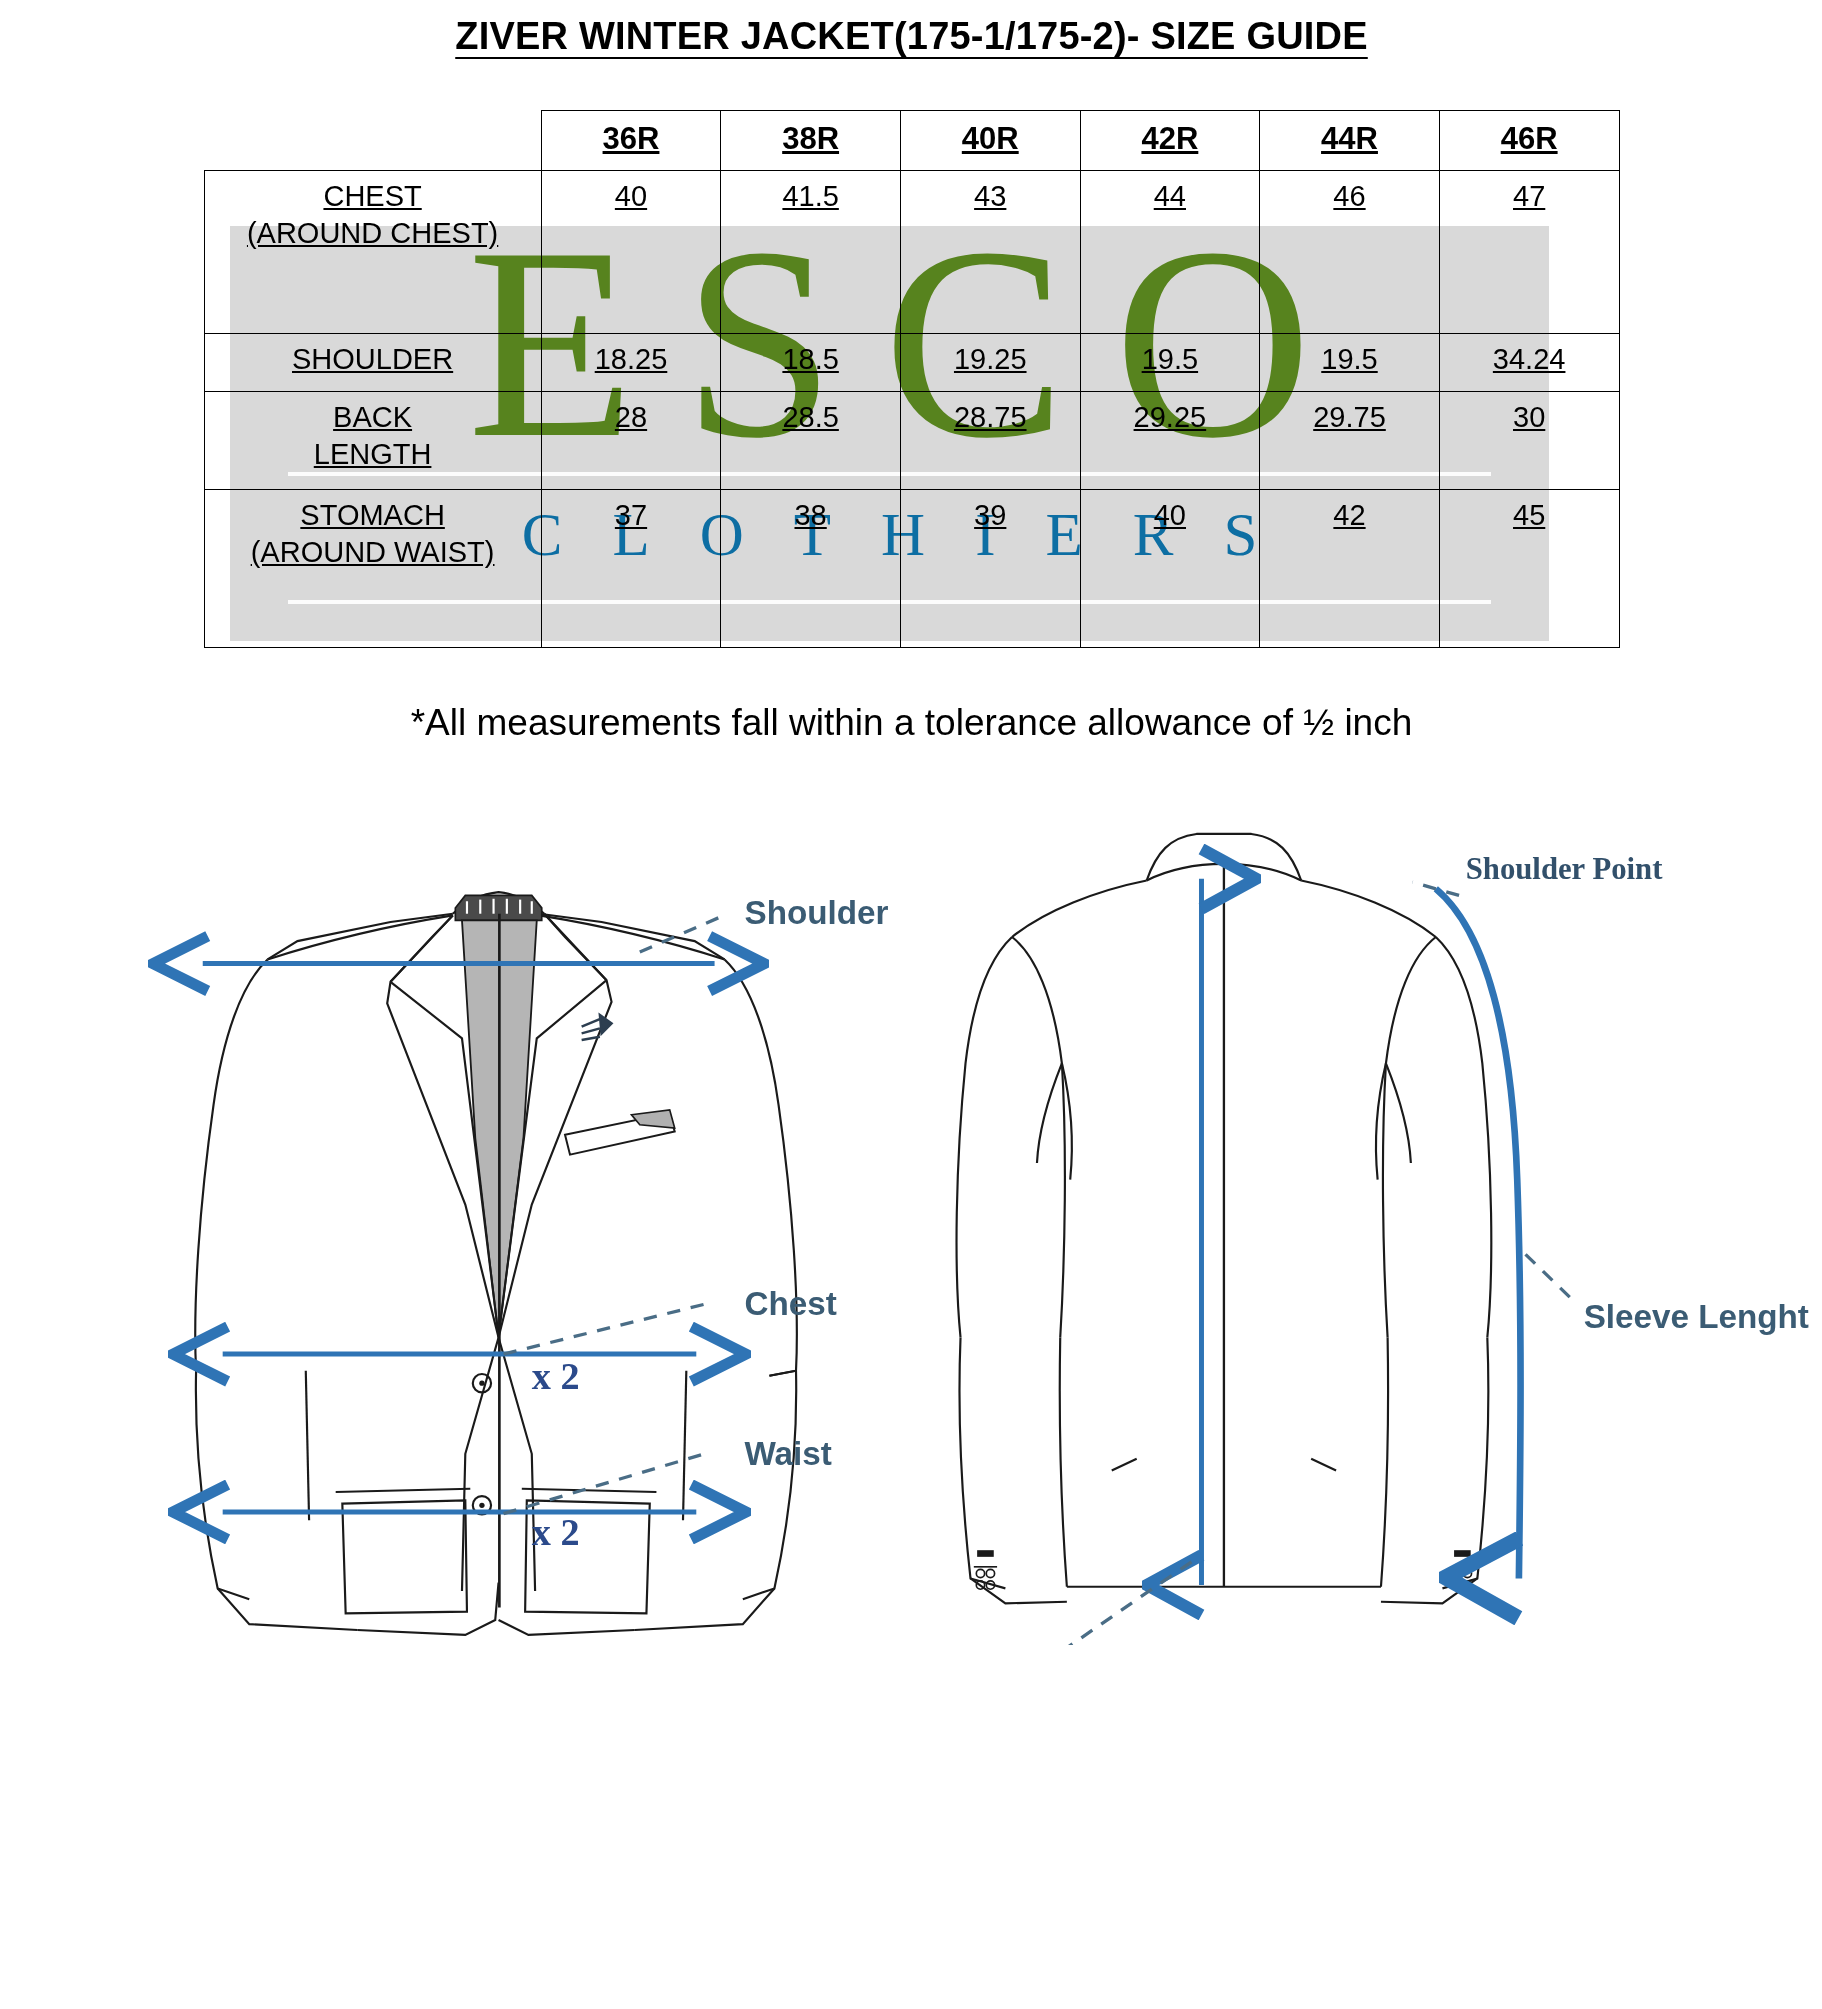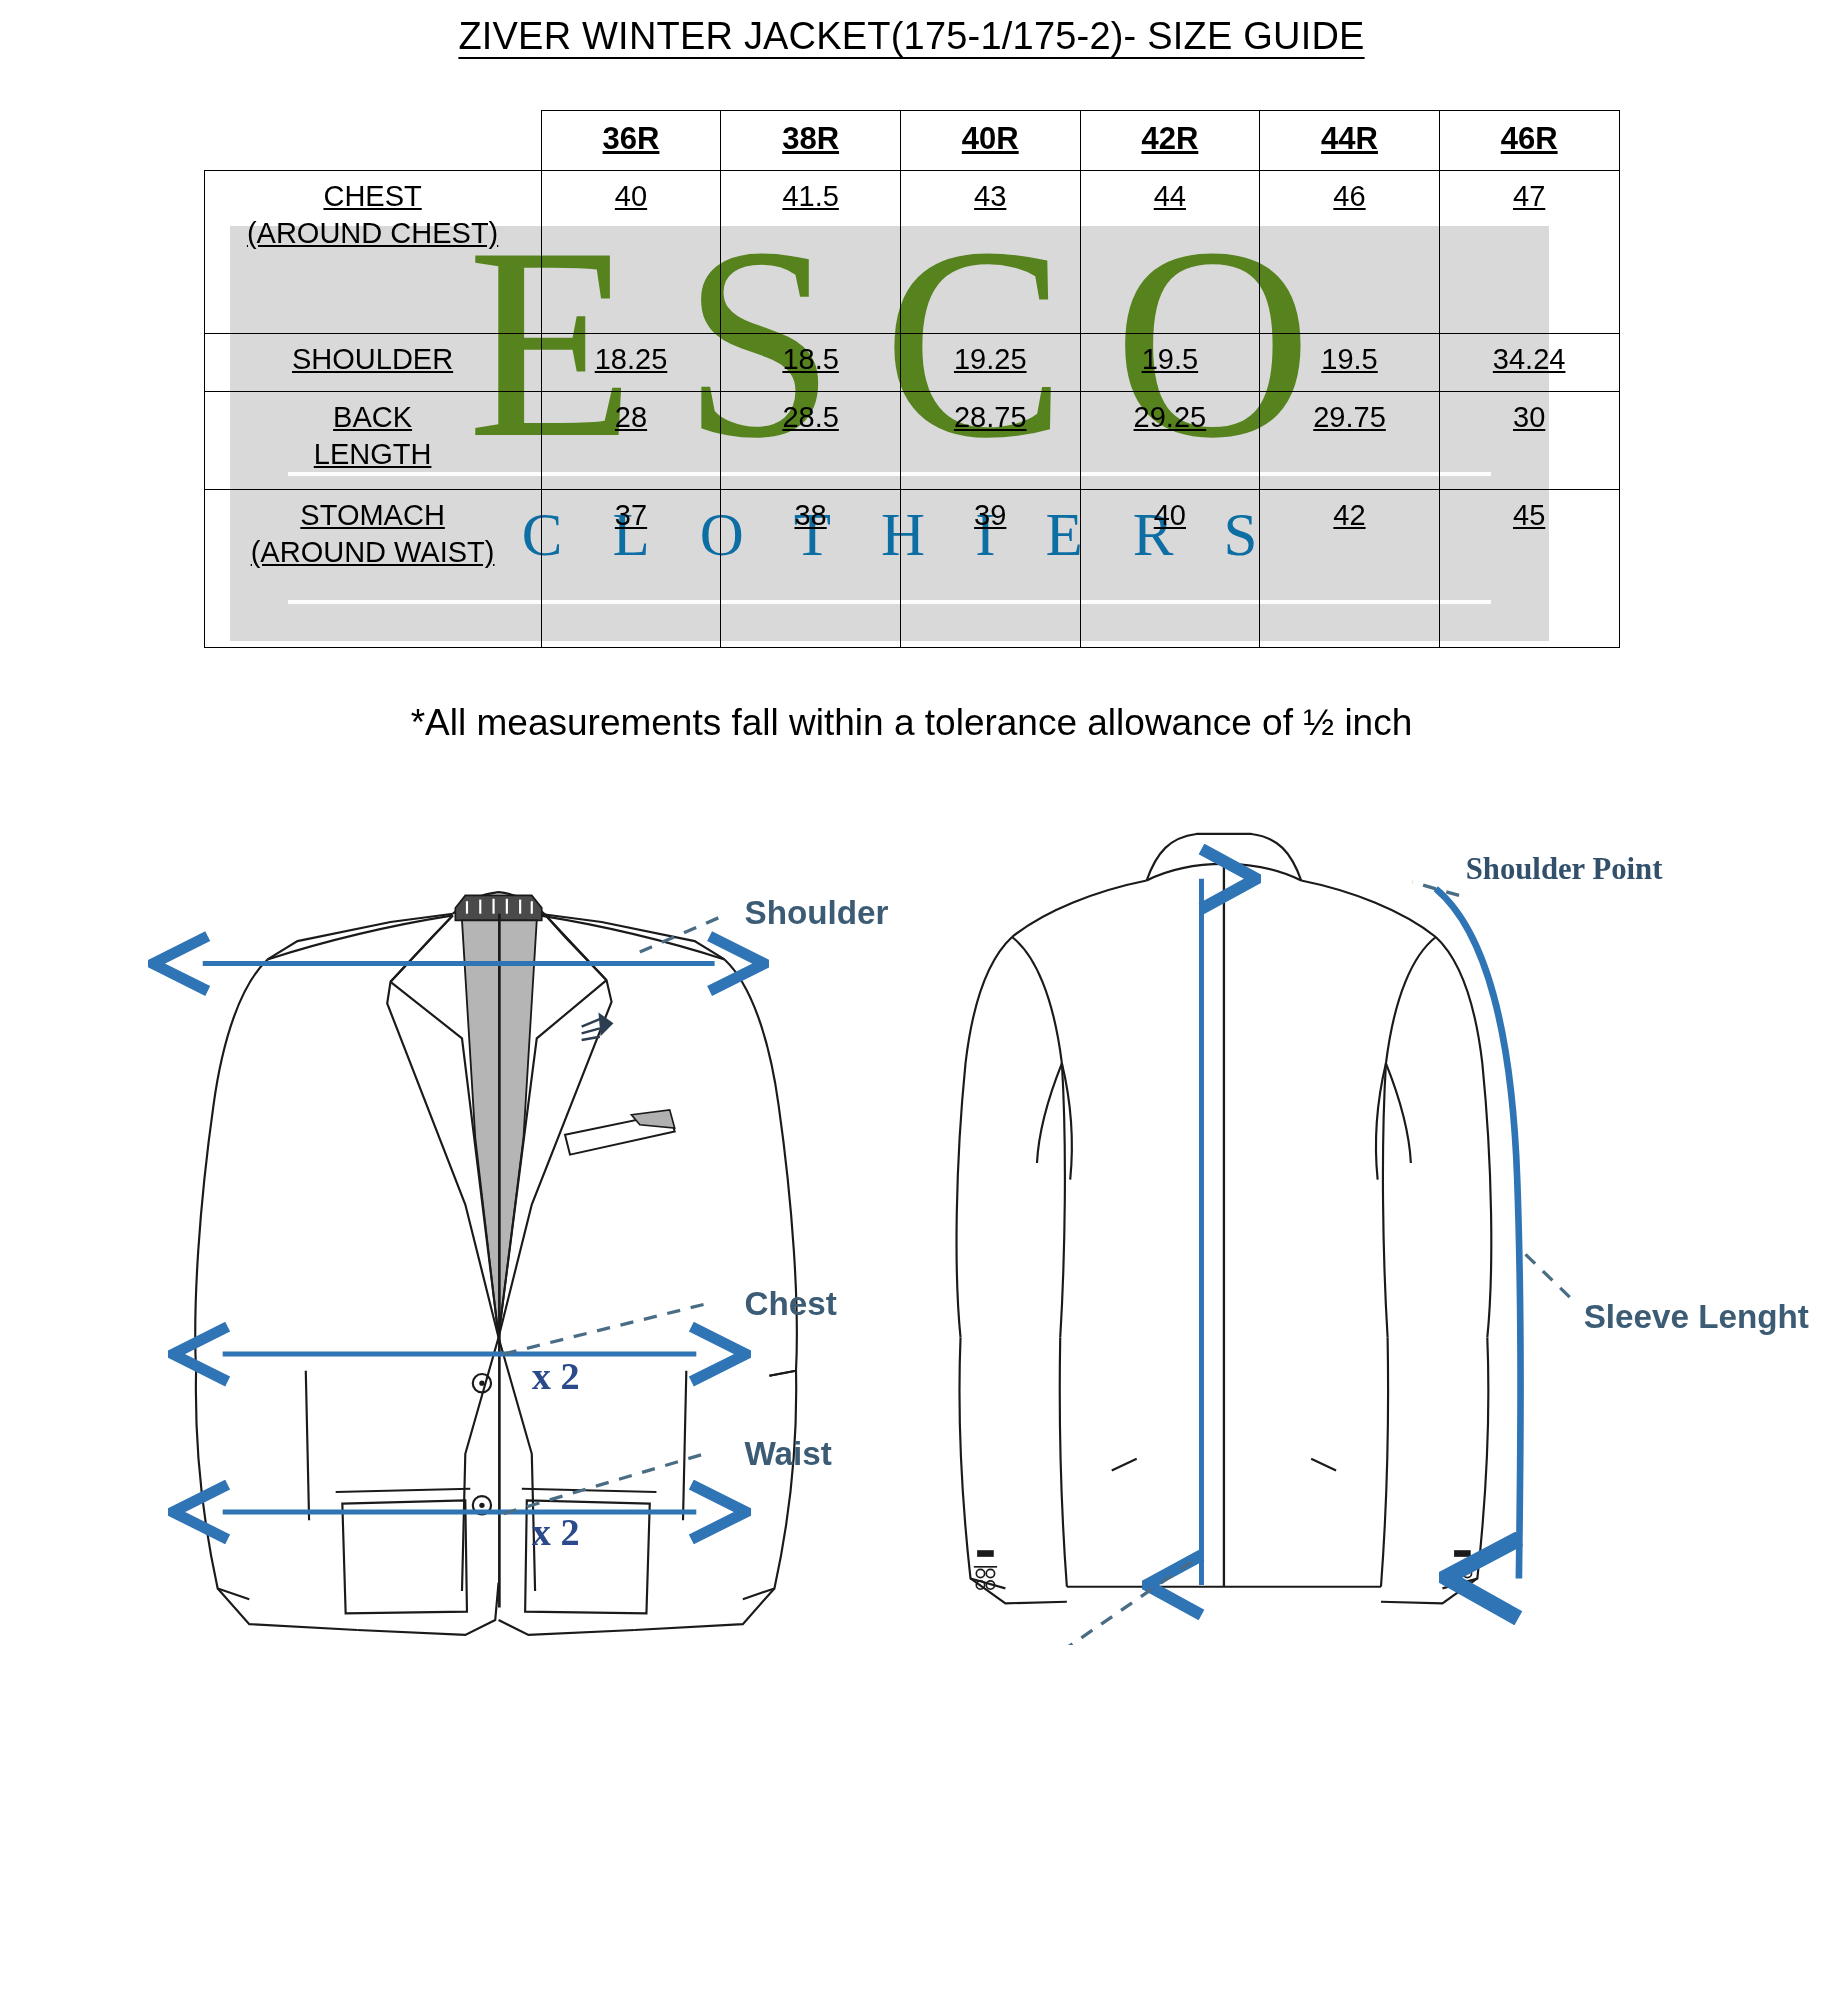--- a/index.html
+++ b/index.html
@@ -19,21 +19,21 @@
 
   
   .title-wrap {
     width: 100%;
     text-align: center;
     padding-top: 15px;
   }
   .page-title {
     display: inline-block;
     font-size: 38px;
-    font-weight: 400;
+    font-weight: 700;
     letter-spacing: 0.2px;
     text-decoration: underline;
     text-underline-offset: 7.5px;
     text-decoration-thickness: 1.7px;
     color: #000;
     white-space: nowrap;
   }
 
   
   .table-zone {

